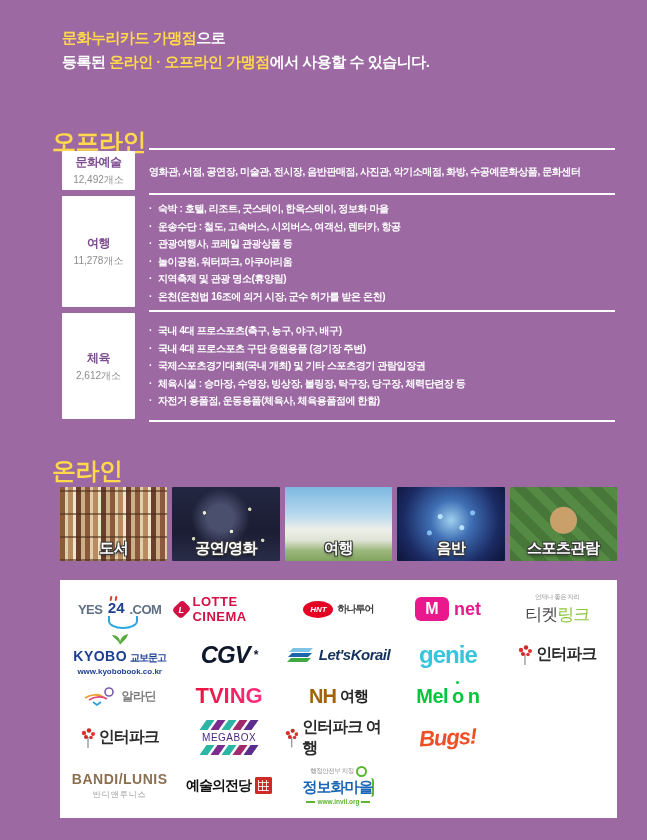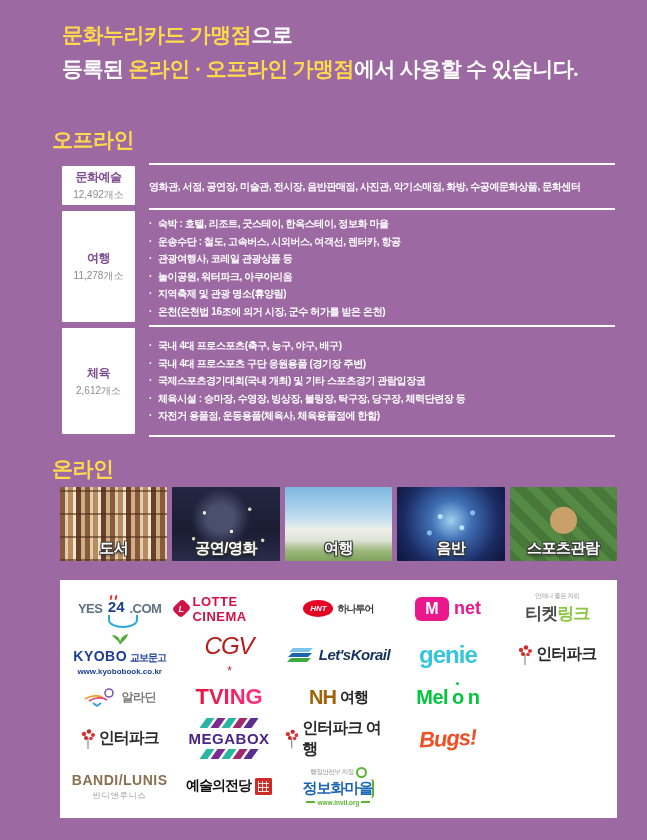--- a/index.html
+++ b/index.html
@@ -1,29 +1,29 @@
 <!DOCTYPE html>
 <html><head>
 <meta charset="utf-8">
 <style>
   html,body{margin:0;padding:0;}
   body{font-family:"Liberation Sans","DejaVu Sans",sans-serif;}
   .page{position:relative;width:647px;height:840px;background:#9c69a3;overflow:hidden;}
 
   
-  .header{position:absolute;top:19px;left:62px;font-size:21px;font-weight:800;line-height:1.6;color:#fff;letter-spacing:-0.5px;font-family:Liberation Serif, serif;}
+  .header{position:absolute;top:26px;left:62px;font-size:15px;font-weight:800;line-height:1.6;color:#fff;letter-spacing:-0.5px;}
   .hl{color:#ffd94b;}
 
   
-  .sec-title{position:absolute;left:52px;font-size:21px;font-weight:800;color:#ffd94b;letter-spacing:-0.5px;}
+  .sec-title{position:absolute;left:52px;font-size:24px;font-weight:800;color:#ffd94b;letter-spacing:-0.5px;}
   .t-offline{top:126px;}
   .t-online{top:455px;}
 
   
-  .otable{position:absolute;top:163px;left:62px;width:553px;}
+  .otable{position:absolute;top:148px;left:62px;width:553px;}
   .orow{display:flex;align-items:stretch;}
   .orow1{height:45px;}
   .orow2{height:117px;}
   .orow3{height:112px;}
   .obox{width:73px;flex:0 0 73px;background:#fff;margin:3px 14px 3px 0;display:flex;flex-direction:column;align-items:center;justify-content:center;border-radius:1px;}
   .obox-label{font-size:12px;font-weight:800;color:#7d4b8f;letter-spacing:-0.5px;}
   .obox-count{font-size:10px;color:#8c8c8c;margin-top:2px;}
   .ocontent{flex:1;border-top:2px solid #fff;display:flex;flex-direction:column;justify-content:center;color:#fff;}
   .orow:last-child .ocontent{border-bottom:2px solid #fff;}
   .plain-line{font-size:10px;font-weight:600;letter-spacing:-0.4px;}
@@ -74,29 +74,29 @@
   .lotte-diamond span{transform:rotate(-45deg);color:#fff;font-size:9px;font-weight:800;font-style:italic;}
   .lotte-text{color:#d31145;font-weight:800;font-size:13px;letter-spacing:0.5px;}
 
   .hnt-badge{width:30px;height:17px;background:#e60023;border-radius:50%;display:flex;align-items:center;justify-content:center;color:#fff;font-size:8px;font-weight:800;font-style:italic;}
   .hanatour-text{font-size:10px;font-weight:800;color:#3a3a3a;letter-spacing:-1px;}
 
   .mnet-badge{width:34px;height:24px;background:#e9188c;border-radius:6px;display:flex;align-items:center;justify-content:center;color:#fff;font-size:16px;font-weight:900;}
   .mnet-text{color:#e9188c;font-size:18px;font-weight:800;margin-left:1px;}
 
   .tl-tag{font-size:6.5px;color:#9a9a9a;letter-spacing:-0.5px;}
-  .tl-main{font-size:17px;font-weight:700;letter-spacing:-1px;}
+  .tl-main{font-size:17px;font-weight:400;letter-spacing:-1px;}
   .tl-p1{color:#4a4a4a;} .tl-p2{color:#8cc63e;}
 
   .kyobo-icon{width:20px;height:13px;}
   .kyobo-en{color:#1d3f93;font-weight:800;font-size:14px;letter-spacing:0.5px;}
   .kyobo-ko{color:#1d3f93;font-weight:800;font-size:10px;margin-left:3px;letter-spacing:-1px;}
   .kyobo-url{color:#1d3f93;font-size:8px;font-weight:700;margin-top:1px;}
 
-  .cgv{color:#b91c1c;font-size:24px;font-weight:400;letter-spacing:-1px;position:relative;font-style:italic;flex-direction:column;}
+  .cgv{color:#0f172a;font-size:24px;font-weight:700;letter-spacing:-1px;position:relative;font-style:italic;}
   .cgv sup{font-size:12px;font-style:normal;}
 
   .korail-text{color:#16325c;font-size:15px;font-weight:800;font-style:italic;letter-spacing:-0.5px;}
 
   .genie{color:#35c5dc;font-size:24px;font-weight:800;letter-spacing:-1px;}
 
   .ipark-text{color:#2b2b2b;font-size:16px;font-weight:800;letter-spacing:-1px;}
 
   .aladin-text{color:#7a7a7a;font-size:12px;font-weight:700;letter-spacing:-0.5px;}
 
@@ -109,21 +109,21 @@
   .melon .o{position:relative;}
   .melon .o::after{content:"";position:absolute;top:-4px;left:50%;margin-left:-1.5px;width:3px;height:3px;border-radius:50%;background:#00c73c;}
 
   .mb-stripes{display:flex;gap:3px;margin:1px 0;}
   .mb-stripes span{width:8px;height:10px;transform:skewX(-35deg);}
   .mb-stripes span:nth-child(1){background:#2ab5a5;}
   .mb-stripes span:nth-child(2){background:#7a2d8e;}
   .mb-stripes span:nth-child(3){background:#2ab5a5;}
   .mb-stripes span:nth-child(4){background:#a02a6e;}
   .mb-stripes span:nth-child(5){background:#5b2d8e;}
-  .megabox-text{color:#4a2583;font-size:15px;font-weight:700;letter-spacing:0.5px;}
+  .megabox-text{color:#4a2583;font-size:10px;font-weight:400;letter-spacing:0.5px;}
 
   .bugs{color:#f04e23;font-size:22px;font-weight:900;font-style:italic;transform:rotate(-3deg);letter-spacing:-1px;}
 
   .bandi-en{color:#8a6f50;font-size:14px;font-weight:800;letter-spacing:0.5px;}
   .bandi-ko{color:#9a9a9a;font-size:8px;margin-top:1px;letter-spacing:1px;}
 
   .sac-text{color:#111;font-size:14px;font-weight:800;letter-spacing:-1px;}
   .sac-seal{width:17px;height:17px;background:#cf2b24;border-radius:2px;box-shadow:inset 0 0 0 1px #cf2b24;position:relative;}
   .sac-seal::after{content:"";position:absolute;inset:3px;background:
     repeating-linear-gradient(0deg,rgba(255,255,255,.85) 0 1px,transparent 1px 4px),

